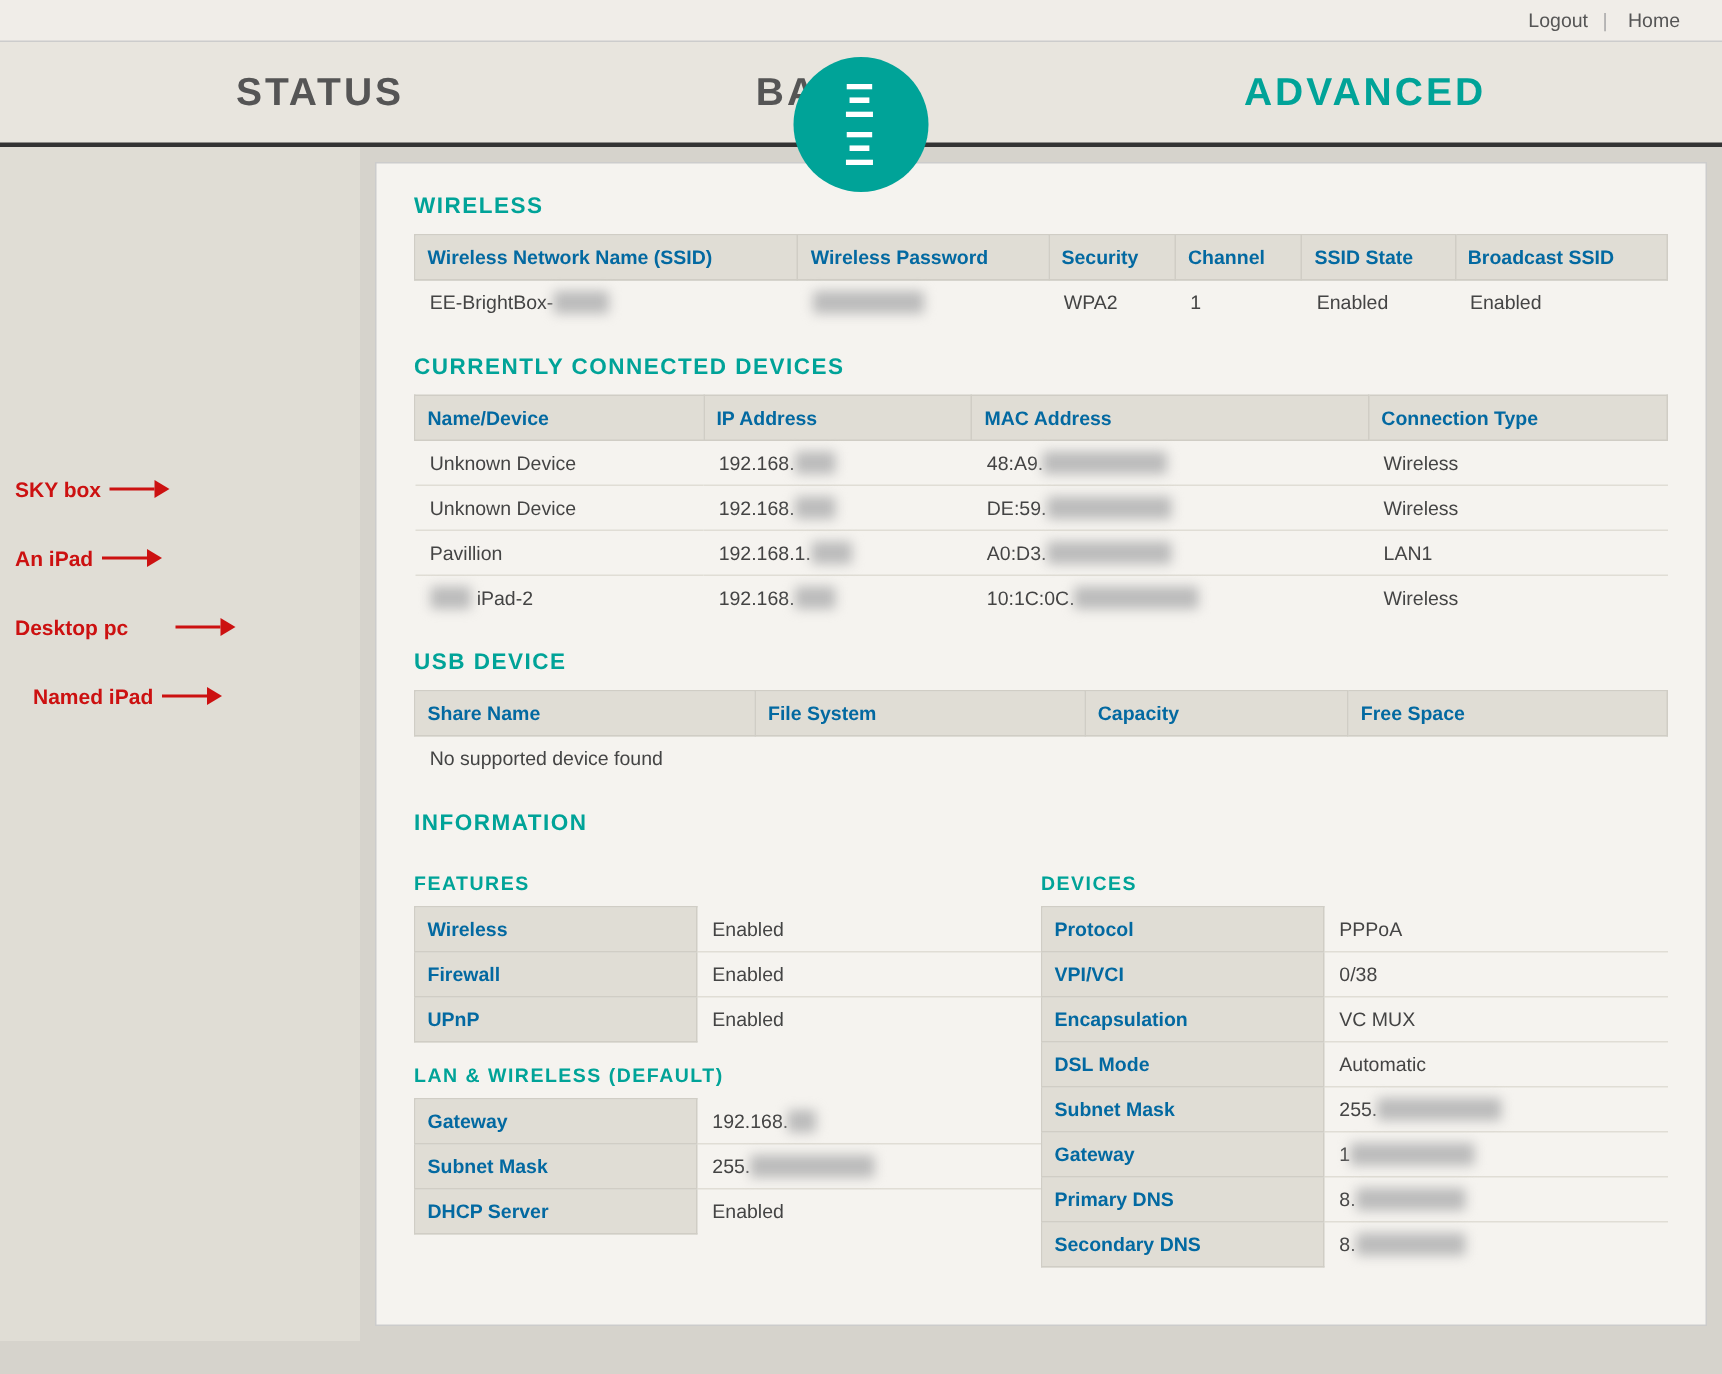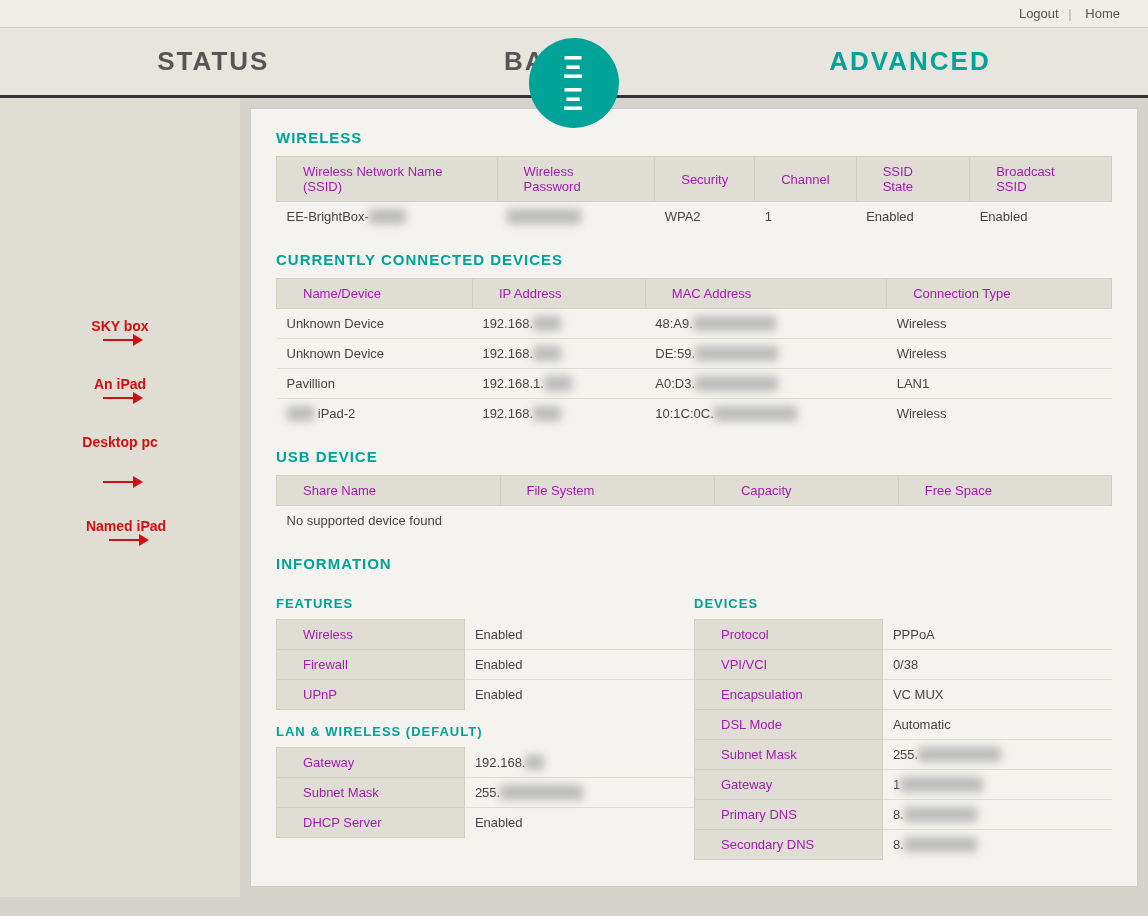--- a/index.html
+++ b/index.html
@@ -76,21 +76,20 @@
       padding: 20px 0;
       position: relative;
     }
     .sidebar-annotations {
       padding: 30px 10px;
     }
     .annotation {
       display: flex;
       align-items: center;
       margin-bottom: 30px;
-      flex-direction: column;
     }
     .annotation-text {
       color: #cc1111;
       font-weight: bold;
       font-size: 14px;
       white-space: nowrap;
     }
     .annotation-arrow {
       display: flex;
       align-items: center;
@@ -131,24 +130,24 @@
 
     
     table {
       width: 100%;
       border-collapse: collapse;
       margin-bottom: 6px;
     }
     th {
       background: #e0ddd5;
       text-align: left;
-      padding: 7px 26px;
-      font-weight: normal;
+      padding: 7px 8px;
+      font-weight: bold;
       font-size: 13px;
-      color: #a21caf;
+      color: #0369a1;
       border: 1px solid #d0cdc5;
     }
     td {
       padding: 7px 10px;
       border-bottom: 1px solid #e0ddd5;
       font-size: 13px;
       color: #444;
     }
     tr:last-child td { border-bottom: none; }
     .blurred {

